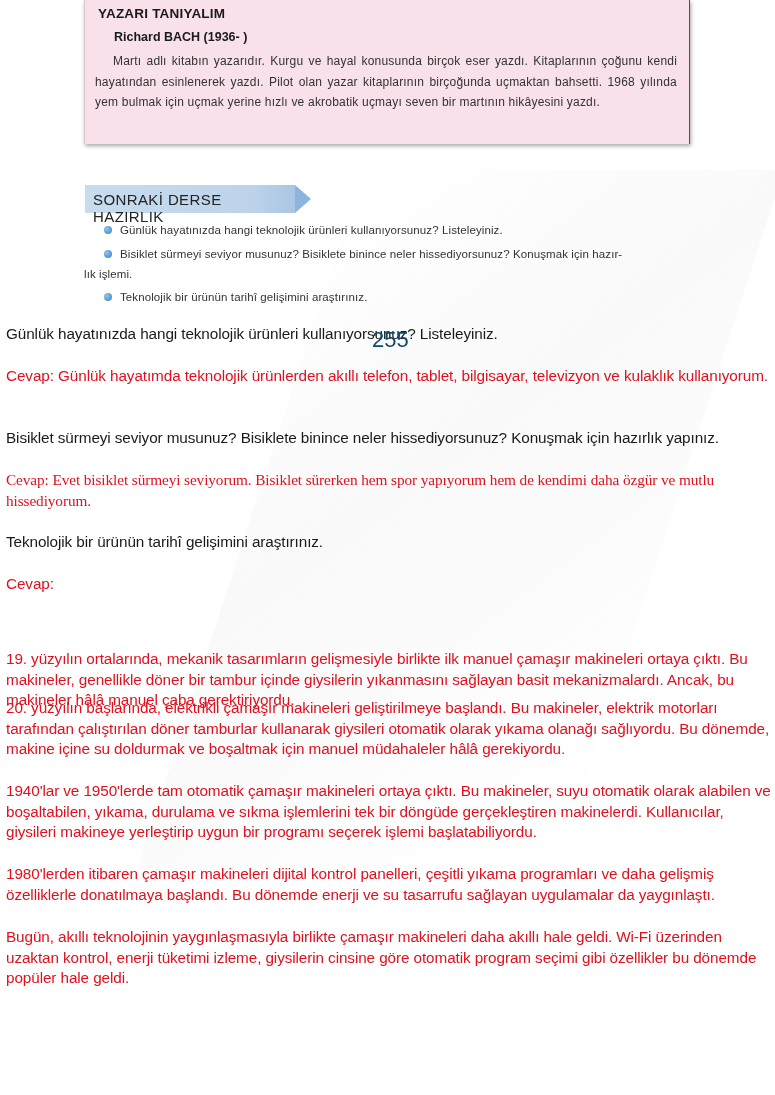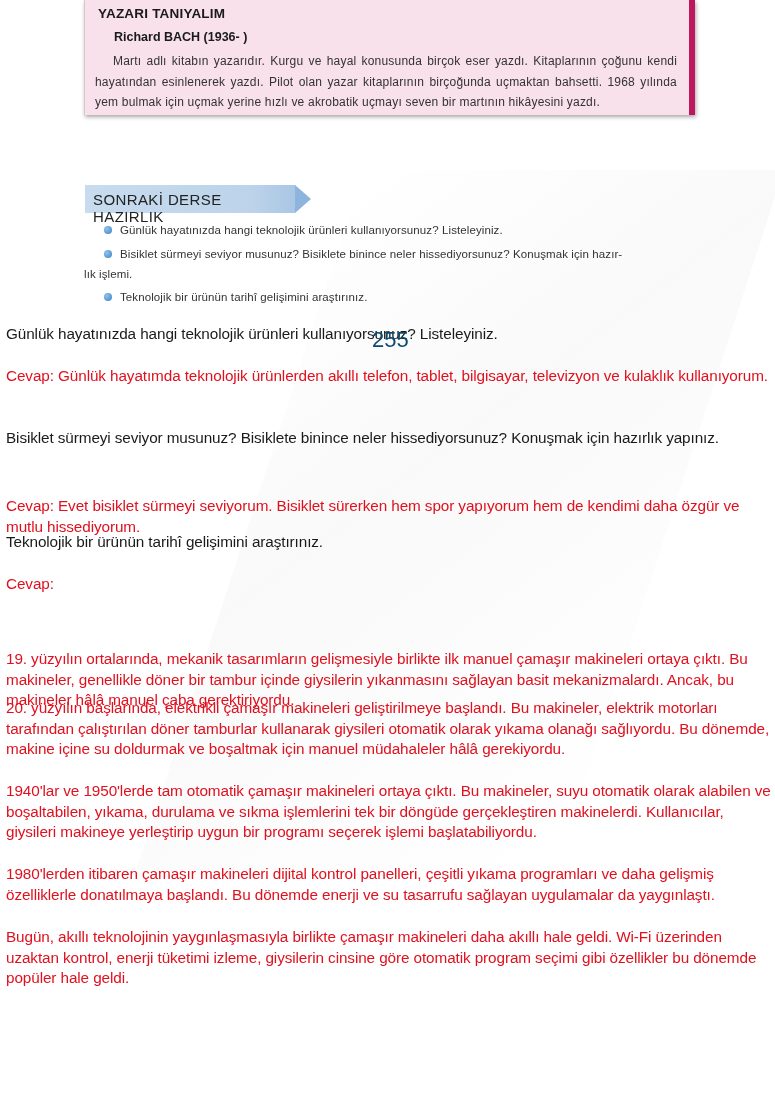--- a/index.html
+++ b/index.html
@@ -6,23 +6,23 @@
     body {
       width: 775px; height: 1095px; background: #ffffff; position: relative; overflow: hidden;
       font-family: "Liberation Sans", sans-serif;
     }
     .watermark {
       position: absolute; left: 250px; top: 170px; width: 420px; height: 700px;
       background: linear-gradient(135deg, rgba(0,0,0,0) 0%, rgba(0,0,0,0.025) 40%, rgba(0,0,0,0.015) 60%, rgba(0,0,0,0) 100%);
       transform: skewX(-18deg); pointer-events: none;
     }
     .author-box {
-      position: absolute; left: 84px; top: 0; width: 604px; height: 115px;
+      position: absolute; left: 84px; top: 0; width: 604px; height: 144px;
       background: #f8e1ea; box-shadow: 1px 2px 4px rgba(0,0,0,0.35);
-      border-left: 1px solid #d8c8ce; border-right: 6px solid #be185d;
+      border-left: 1px solid #d8c8ce; border-right: 1px solid #be185d;
     }
     .author-title {
       position: absolute; left: 13px; top: 6px; font-weight: bold; font-size: 13.5px; color: #1a1a1a; letter-spacing: 0.2px;
     }
     .author-name {
       position: absolute; left: 29px; top: 30px; font-weight: bold; font-size: 12.5px; color: #1a1a1a;
       font-family: "Liberation Sans Narrow", "Liberation Sans", sans-serif;
     }
     .author-bio {
       position: absolute; left: 10px; top: 51px; width: 582px; font-size: 12px; line-height: 20.5px; color: #333;
@@ -80,21 +80,21 @@
 <div class="prep-item" style="left:104px; top:224px;"><span class="bullet"></span><span>Günlük hayatınızda hangi teknolojik ürünleri kullanıyorsunuz? Listeleyiniz.</span></div>
 <div class="prep-item" style="left:104px; top:248px;"><span class="bullet"></span><span>Bisiklet sürmeyi seviyor musunuz? Bisiklete binince neler hissediyorsunuz? Konuşmak için hazır-</span></div>
 <div class="prep-item" style="left:84px; top:268px;">lık işlemi.</div>
 <div class="prep-item" style="left:104px; top:291px;"><span class="bullet"></span><span>Teknolojik bir ürünün tarihî gelişimini araştırınız.</span></div>
 
 <div class="qa q" style="top:324px;">Günlük hayatınızda hangi teknolojik ürünleri kullanıyorsunuz? Listeleyiniz.</div>
 <div class="page-number">255</div>
 
 <div class="qa a" style="top:366px; width:764px;">Cevap: Günlük hayatımda teknolojik ürünlerden akıllı telefon, tablet, bilgisayar, televizyon ve kulaklık kullanıyorum.</div>
 <div class="qa q" style="top:428px;">Bisiklet sürmeyi seviyor musunuz? Bisiklete binince neler hissediyorsunuz? Konuşmak için hazırlık yapınız.</div>
-<div class="qa a" style="top:496px; width:764px;">Cevap: Evet bisiklet sürmeyi seviyorum. Bisiklet sürerken hem spor yapıyorum hem de kendimi daha özgür ve mutlu hissediyorum.</div>
+<div class="qa a" style="top:470px; width:764px;font-family:Liberation Serif, serif;">Cevap: Evet bisiklet sürmeyi seviyorum. Bisiklet sürerken hem spor yapıyorum hem de kendimi daha özgür ve mutlu hissediyorum.</div>
 <div class="qa q" style="top:532px;">Teknolojik bir ürünün tarihî gelişimini araştırınız.</div>
 <div class="qa a" style="top:574px;">Cevap:</div>
 
 <div class="qa a" style="top:615px;margin-top:34px;">19. yüzyılın ortalarında, mekanik tasarımların gelişmesiyle birlikte ilk manuel çamaşır makineleri ortaya çıktı. Bu makineler, genellikle döner bir tambur içinde giysilerin yıkanmasını sağlayan basit mekanizmalardı. Ancak, bu makineler hâlâ manuel çaba gerektiriyordu.</div>
 <div class="qa a" style="top:698px;">20. yüzyılın başlarında, elektrikli çamaşır makineleri geliştirilmeye başlandı. Bu makineler, elektrik motorları tarafından çalıştırılan döner tamburlar kullanarak giysileri otomatik olarak yıkama olanağı sağlıyordu. Bu dönemde, makine içine su doldurmak ve boşaltmak için manuel müdahaleler hâlâ gerekiyordu.</div>
 <div class="qa a" style="top:781px;">1940'lar ve 1950'lerde tam otomatik çamaşır makineleri ortaya çıktı. Bu makineler, suyu otomatik olarak alabilen ve boşaltabilen, yıkama, durulama ve sıkma işlemlerini tek bir döngüde gerçekleştiren makinelerdi. Kullanıcılar, giysileri makineye yerleştirip uygun bir programı seçerek işlemi başlatabiliyordu.</div>
 <div class="qa a" style="top:864px;">1980'lerden itibaren çamaşır makineleri dijital kontrol panelleri, çeşitli yıkama programları ve daha gelişmiş özelliklerle donatılmaya başlandı. Bu dönemde enerji ve su tasarrufu sağlayan uygulamalar da yaygınlaştı.</div>
 <div class="qa a" style="top:927px;">Bugün, akıllı teknolojinin yaygınlaşmasıyla birlikte çamaşır makineleri daha akıllı hale geldi. Wi-Fi üzerinden uzaktan kontrol, enerji tüketimi izleme, giysilerin cinsine göre otomatik program seçimi gibi özellikler bu dönemde popüler hale geldi.</div>
 
 </body></html>

